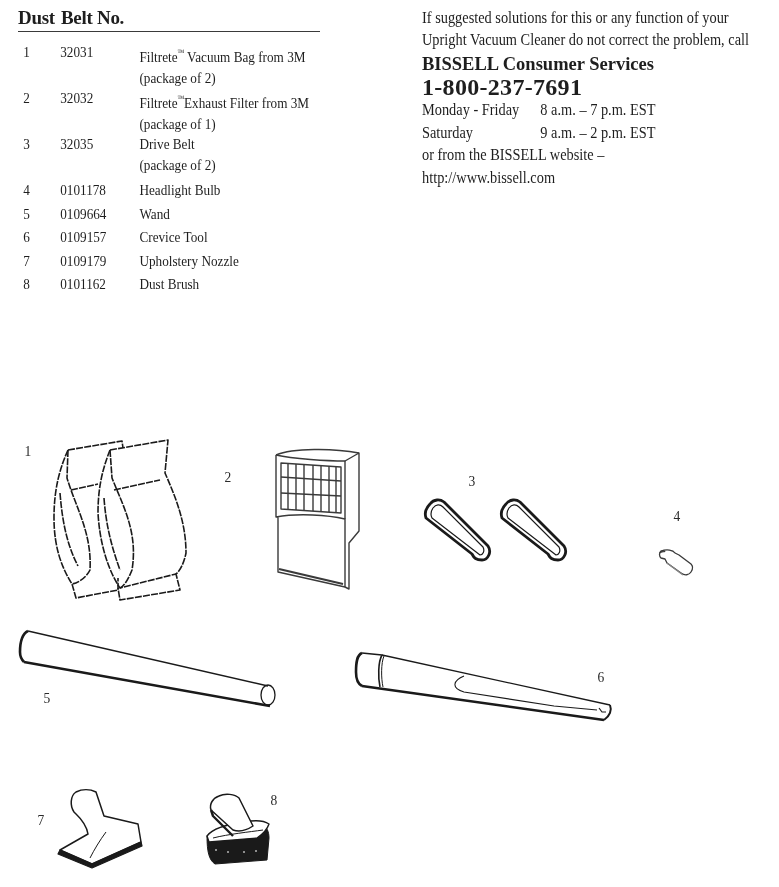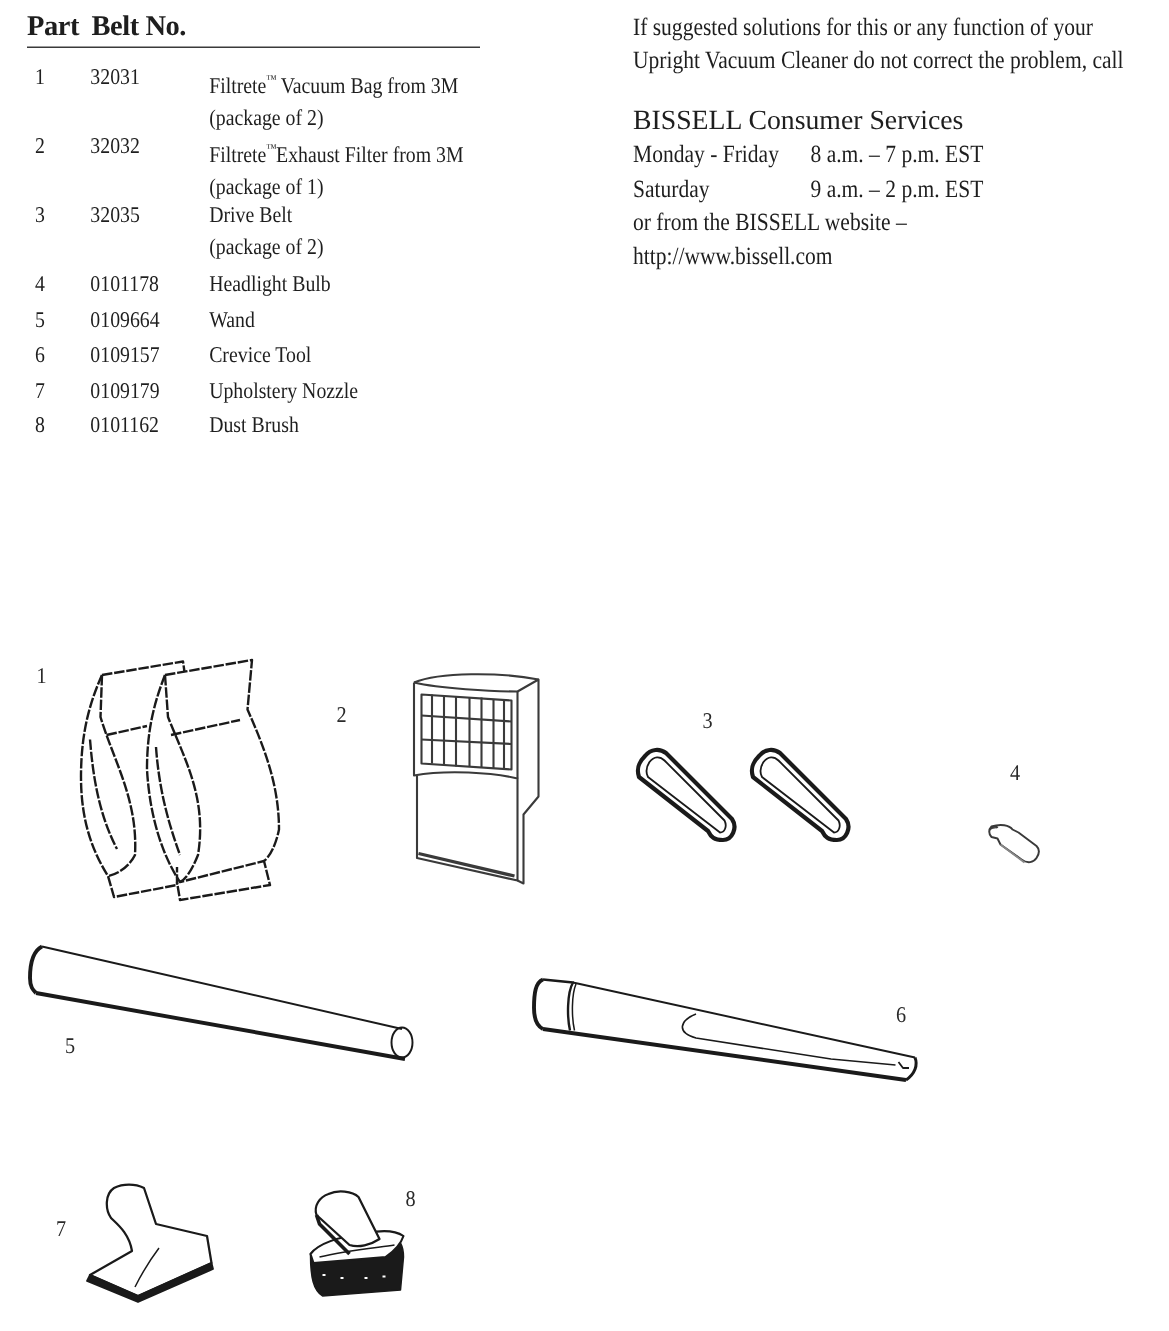--- a/index.html
+++ b/index.html
@@ -68,24 +68,24 @@
     }
     .svc-intro {
       font-size: 16.5px;
       line-height: 22px;
       white-space: nowrap;
       transform: scaleX(0.87);
       transform-origin: left top;
       width: 410px;
     }
     .svc-brand {
-      font-weight: normal;
+      font-weight: bold;
       font-size: 18.5px;
       line-height: 22px;
-      margin-top: 19px;
+      margin-top: 2px;
       white-space: nowrap;
     }
     .svc-phone {
       font-weight: bold;
       font-size: 24px;
       line-height: 24px;
       letter-spacing: 0.3px;
       white-space: nowrap;
     }
     .svc-hours {
@@ -117,21 +117,21 @@
     .illus {
       position: absolute;
     }
     .illus svg { display: block; overflow: visible; }
   </style>
 </head>
 <body>
 
 <div class="parts-table">
   <div class="table-header">
-    <span class="th-item">Part</span>
+    <span class="th-item">Dust</span>
     <span class="th-part">Belt No.</span>
   </div>
 
   <div class="parts-rows">
     <div class="row two">
       <span class="c-item">1</span>
       <span class="c-part">32031</span>
       <span class="c-desc">
         <span>Filtrete</span><sup class="tm">™</sup><span> Vacuum Bag from 3M</span>
         <span class="sub">(package of 2)</span>
@@ -180,20 +180,21 @@
     </div>
   </div>
 </div>
 
 <div class="service">
   <div class="svc-intro">
     <div>If suggested solutions for this or any function of your</div>
     <div>Upright Vacuum Cleaner do not correct the problem, call</div>
   </div>
   <div class="svc-brand">BISSELL Consumer Services</div>
+  <div class="svc-phone">1-800-237-7691</div>
   <div class="svc-hours">
     <div class="hours-row">
       <span class="day">Monday - Friday</span>
       <span class="time">8 a.m. – 7 p.m. EST</span>
     </div>
     <div class="hours-row">
       <span class="day">Saturday</span>
       <span class="time">9 a.m. – 2 p.m. EST</span>
     </div>
   </div>

